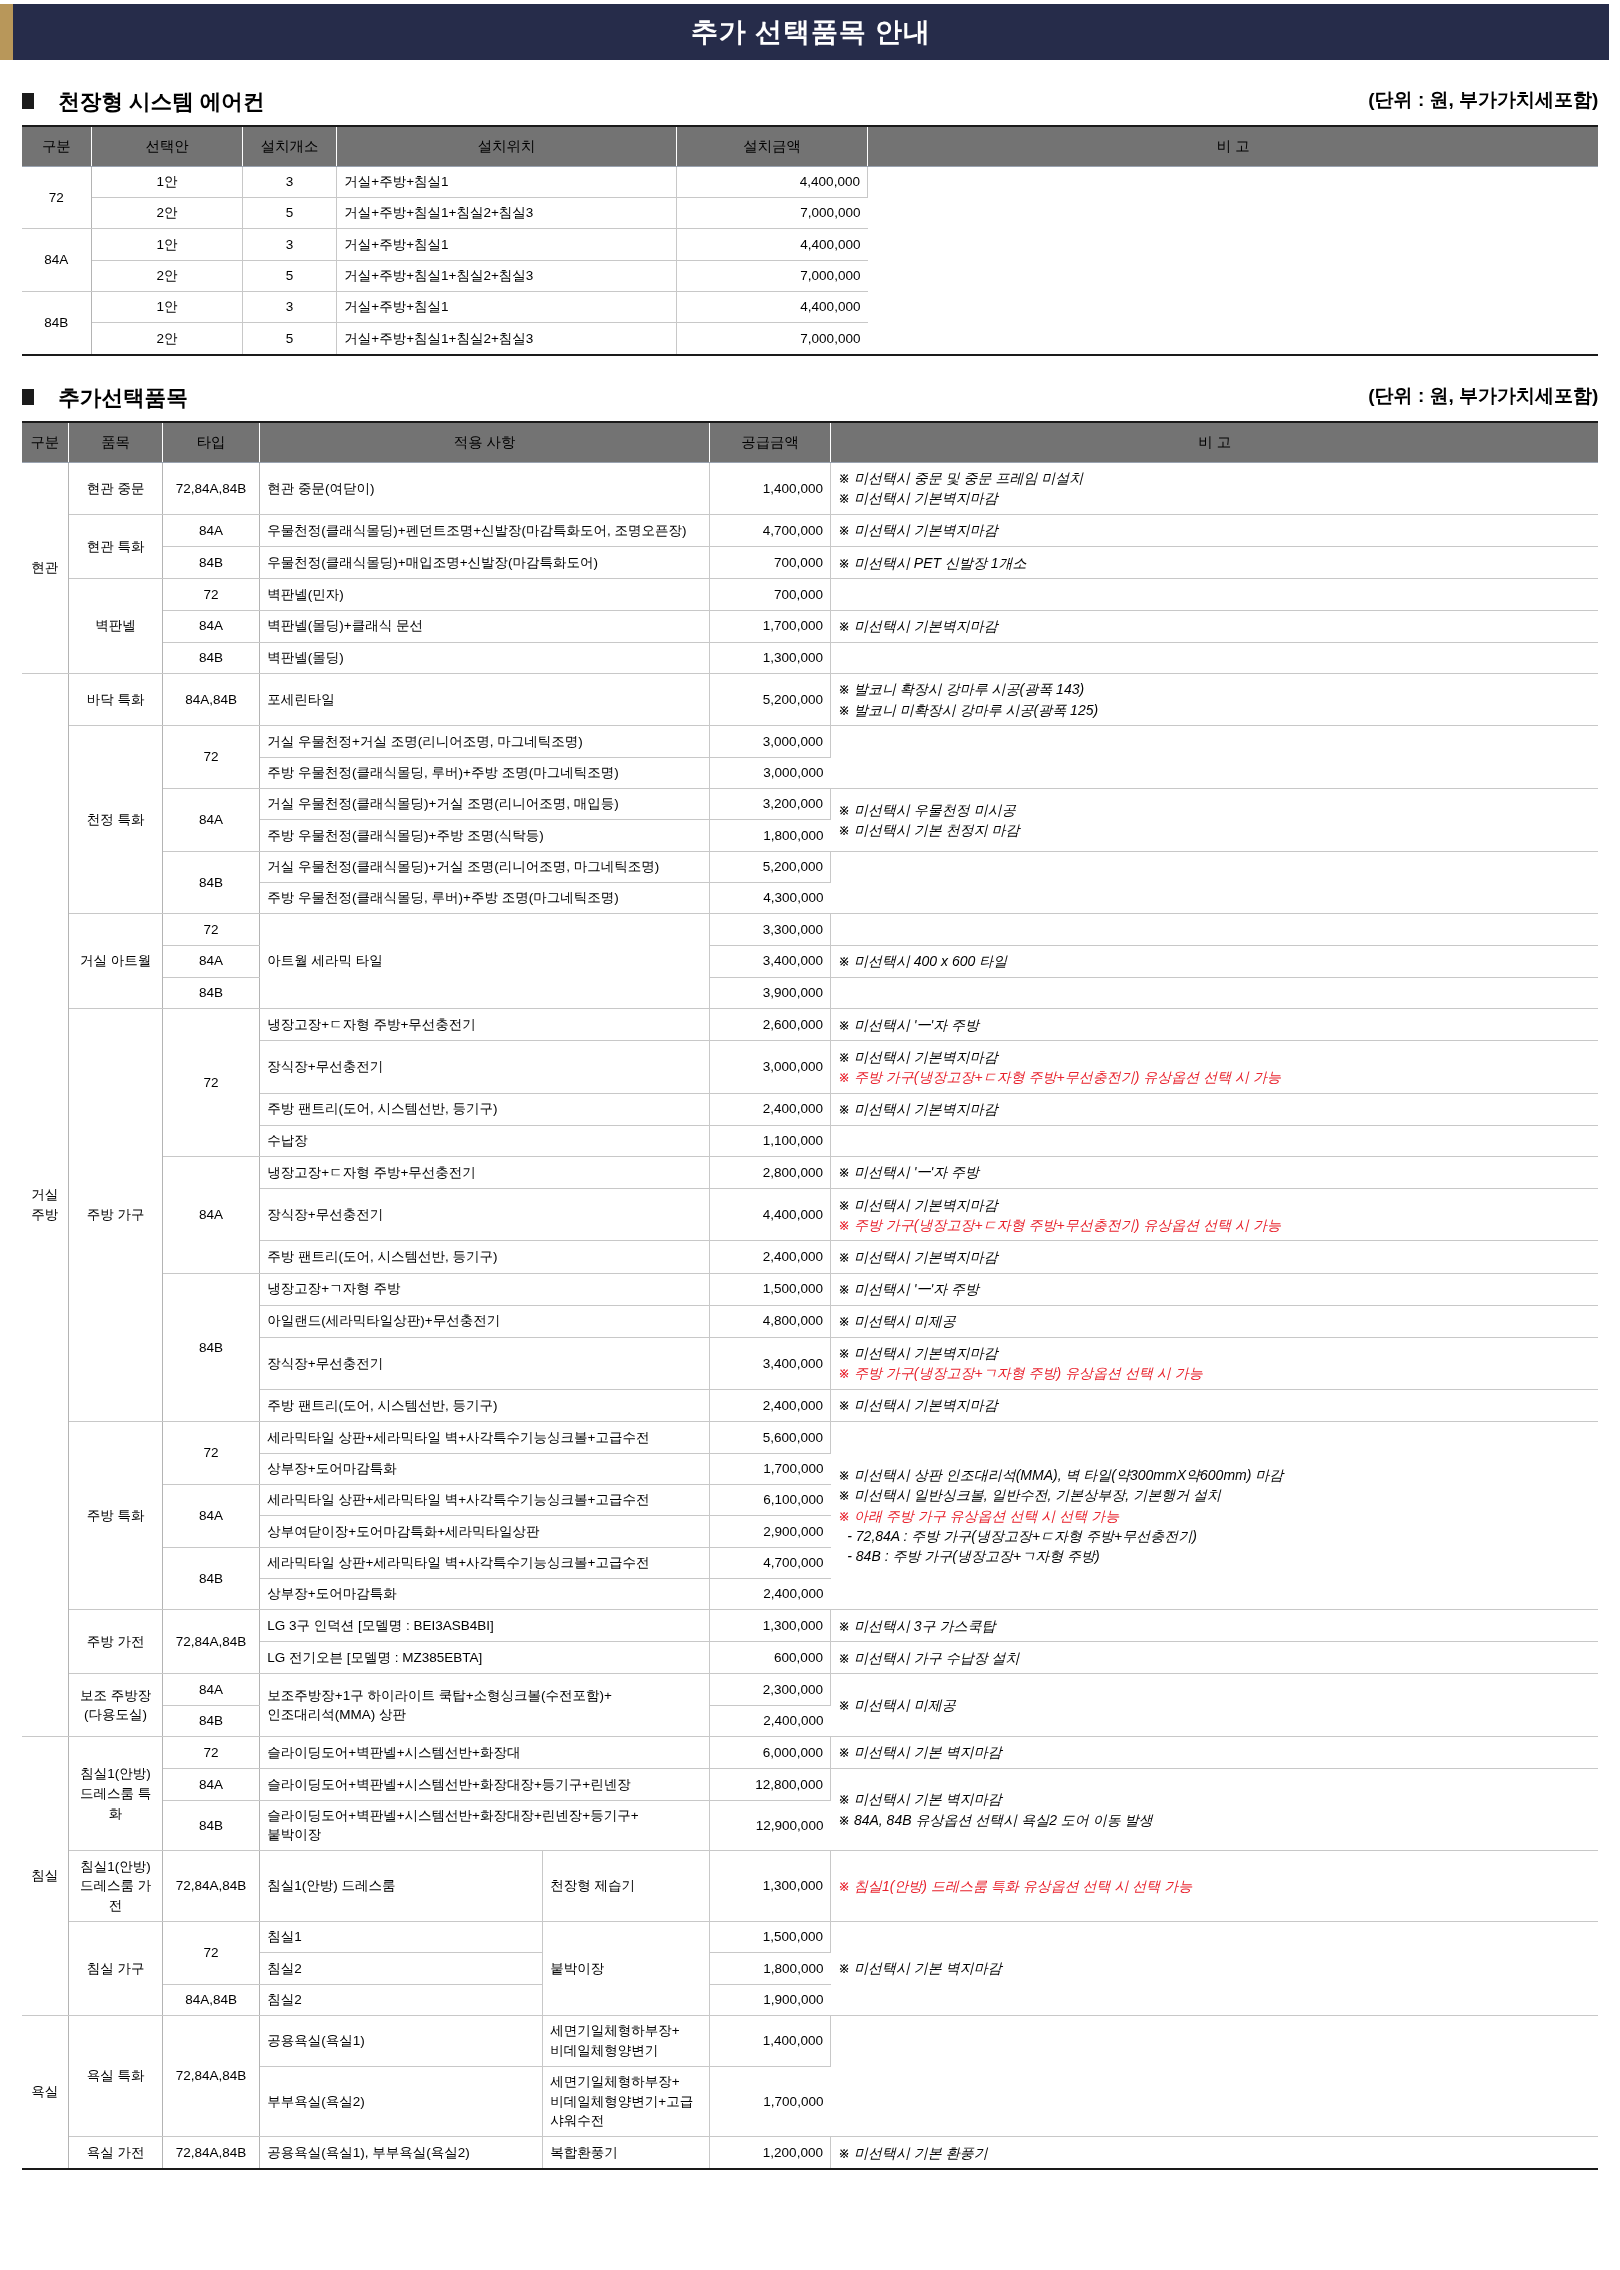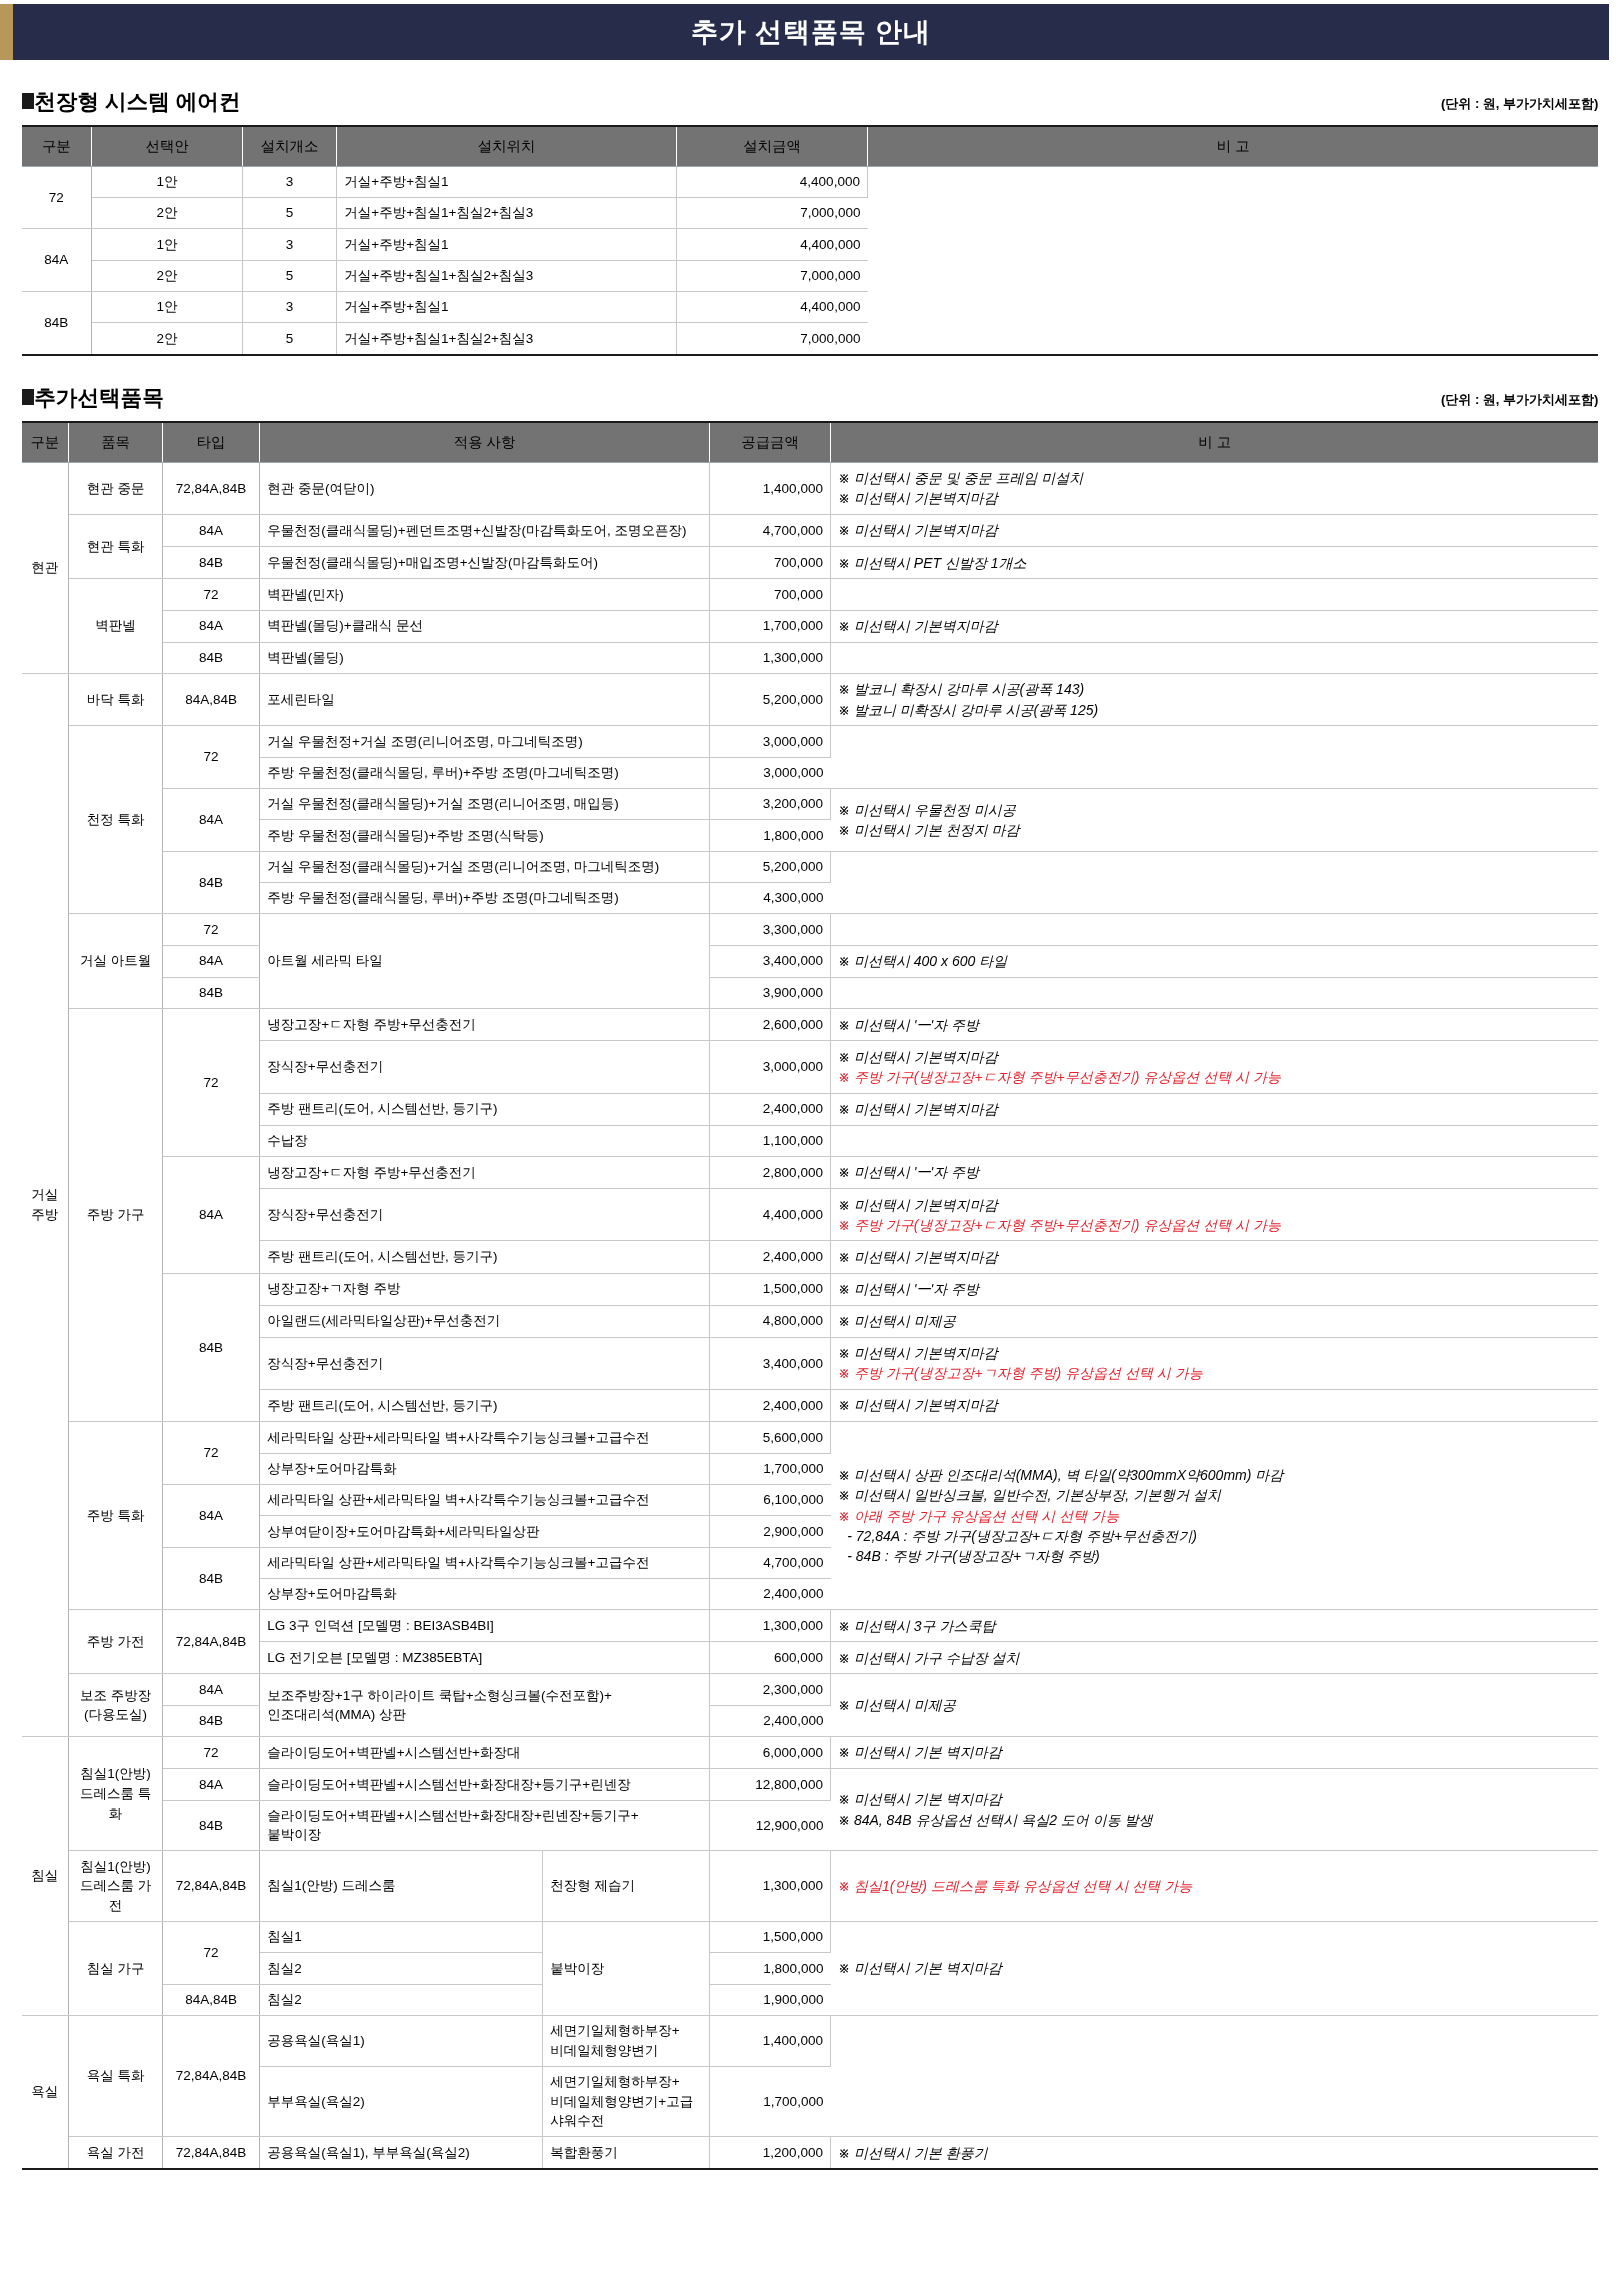--- a/index.html
+++ b/index.html
@@ -18,23 +18,23 @@
   .banner{
     flex:1 1 auto;background:#262c4a;color:#ffffff;
     display:flex;align-items:center;justify-content:center;
     font-size:27px;font-weight:bold;letter-spacing:0.9px;
   }
   .banner-right{width:10.8px;flex:0 0 10.8px;background:#ffffff;}
 
   
   .sec{padding:0 21.6px;box-sizing:border-box;}
   .sec-head{display:flex;align-items:flex-end;justify-content:space-between;margin:27px 0 9px 0;}
-  .sec-title{display:flex;align-items:center;gap:0;font-size:21.6px;font-weight:bold;}
+  .sec-title{display:flex;align-items:center;gap:24px;font-size:21.6px;font-weight:bold;}
   .sq{width:12.6px;height:16px;background:#1b1b1b;display:inline-block;}
-  .sec-unit{font-size:13px;font-weight:bold;padding-bottom:2.7px;}
+  .sec-unit{font-size:19px;font-weight:bold;padding-bottom:2.7px;}
 
   
   table.tb{
     width:100%;border-collapse:collapse;table-layout:fixed;
     font-size:13.5px;
     border-top:2.7px solid #1a1a1a;border-bottom:2.7px solid #1a1a1a;
   }
   table.tb th{
     background:#737373;font-weight:normal;font-size:14.4px;
     border-right:0.9px solid #ffffff;

